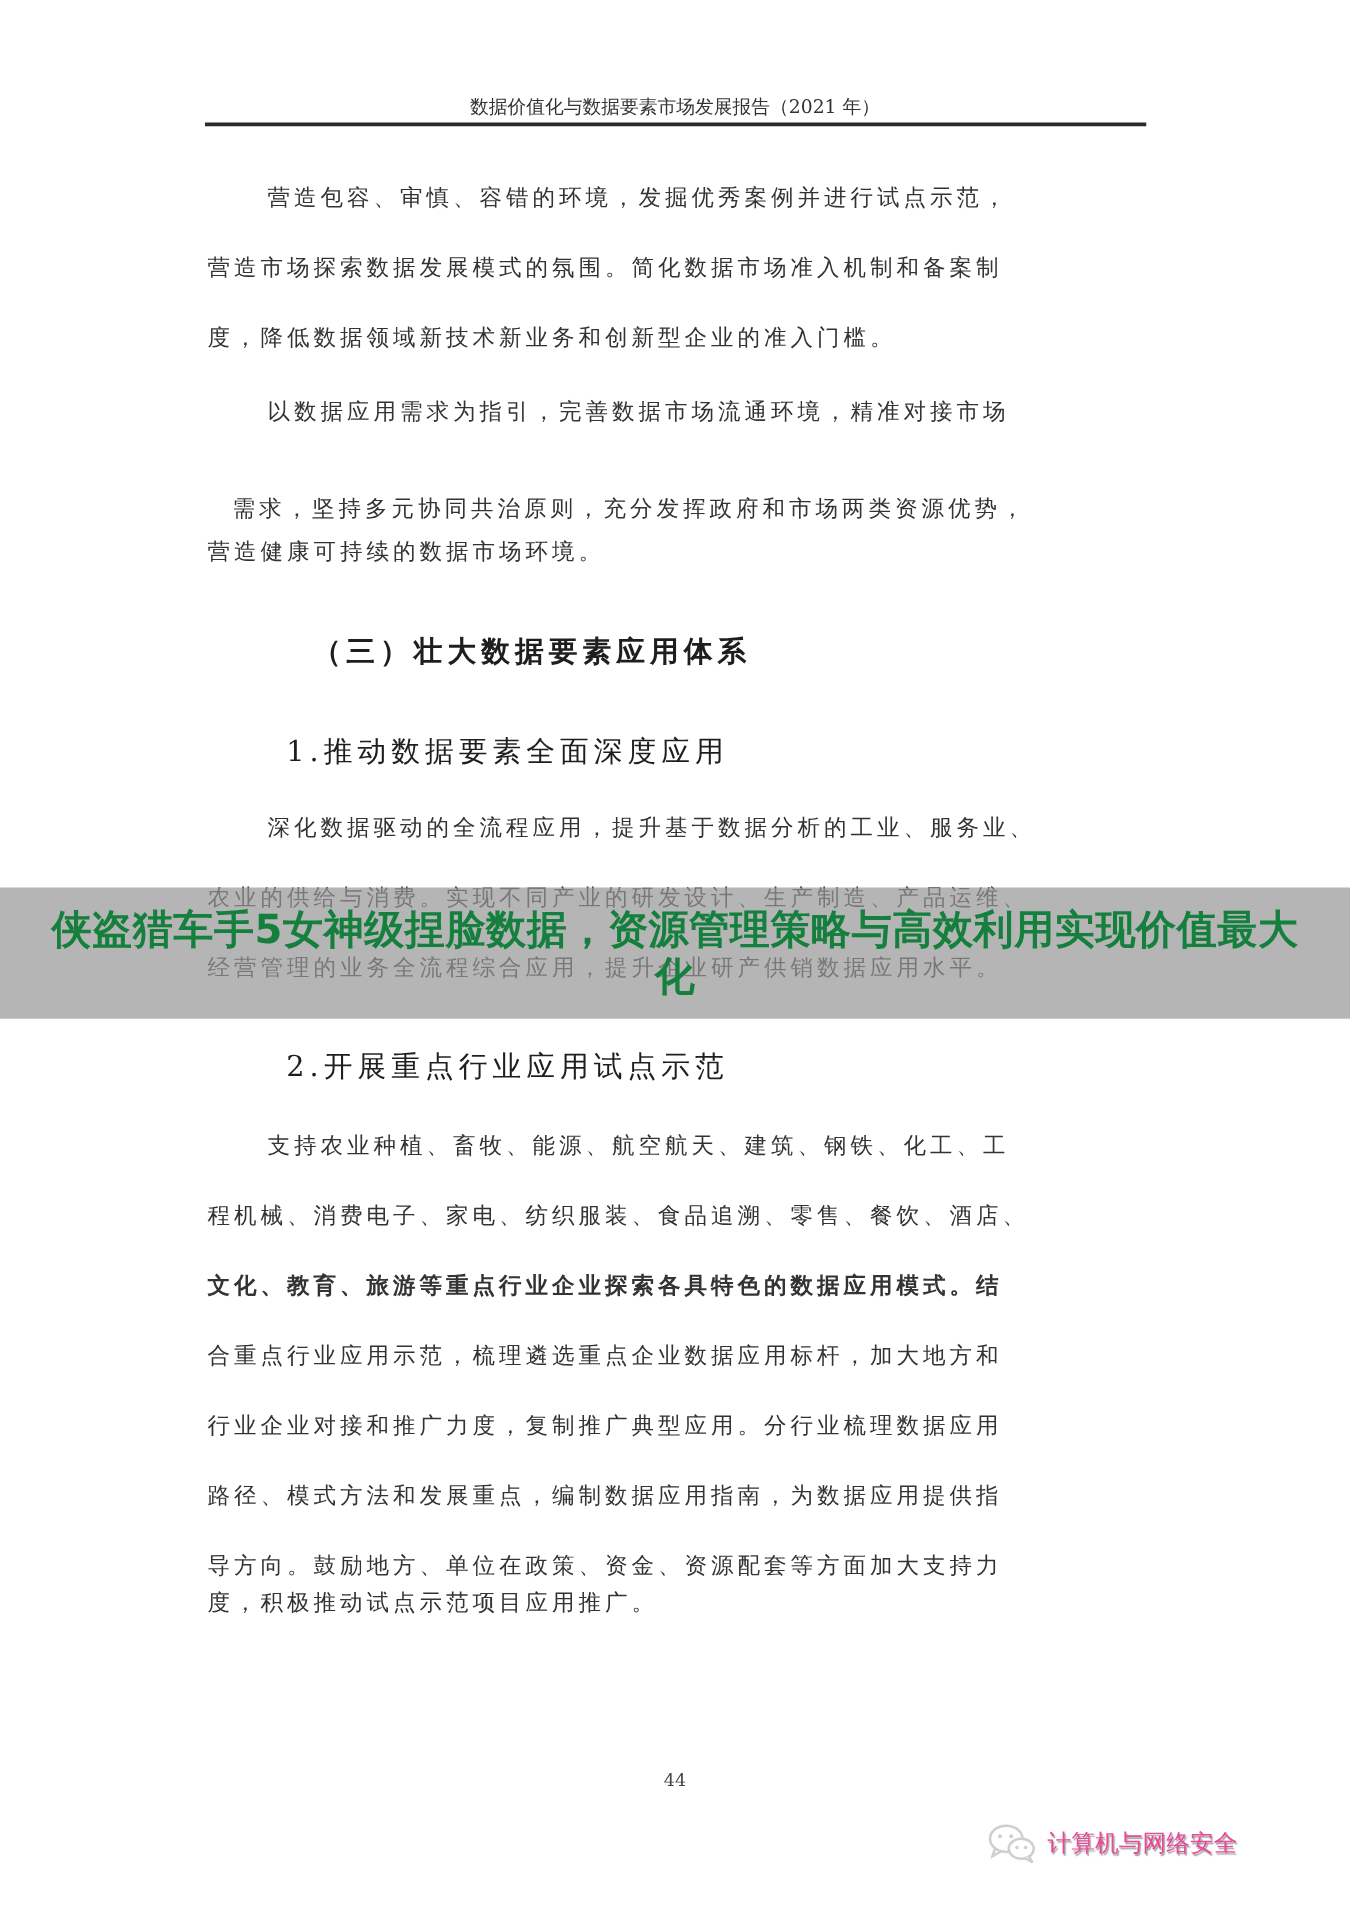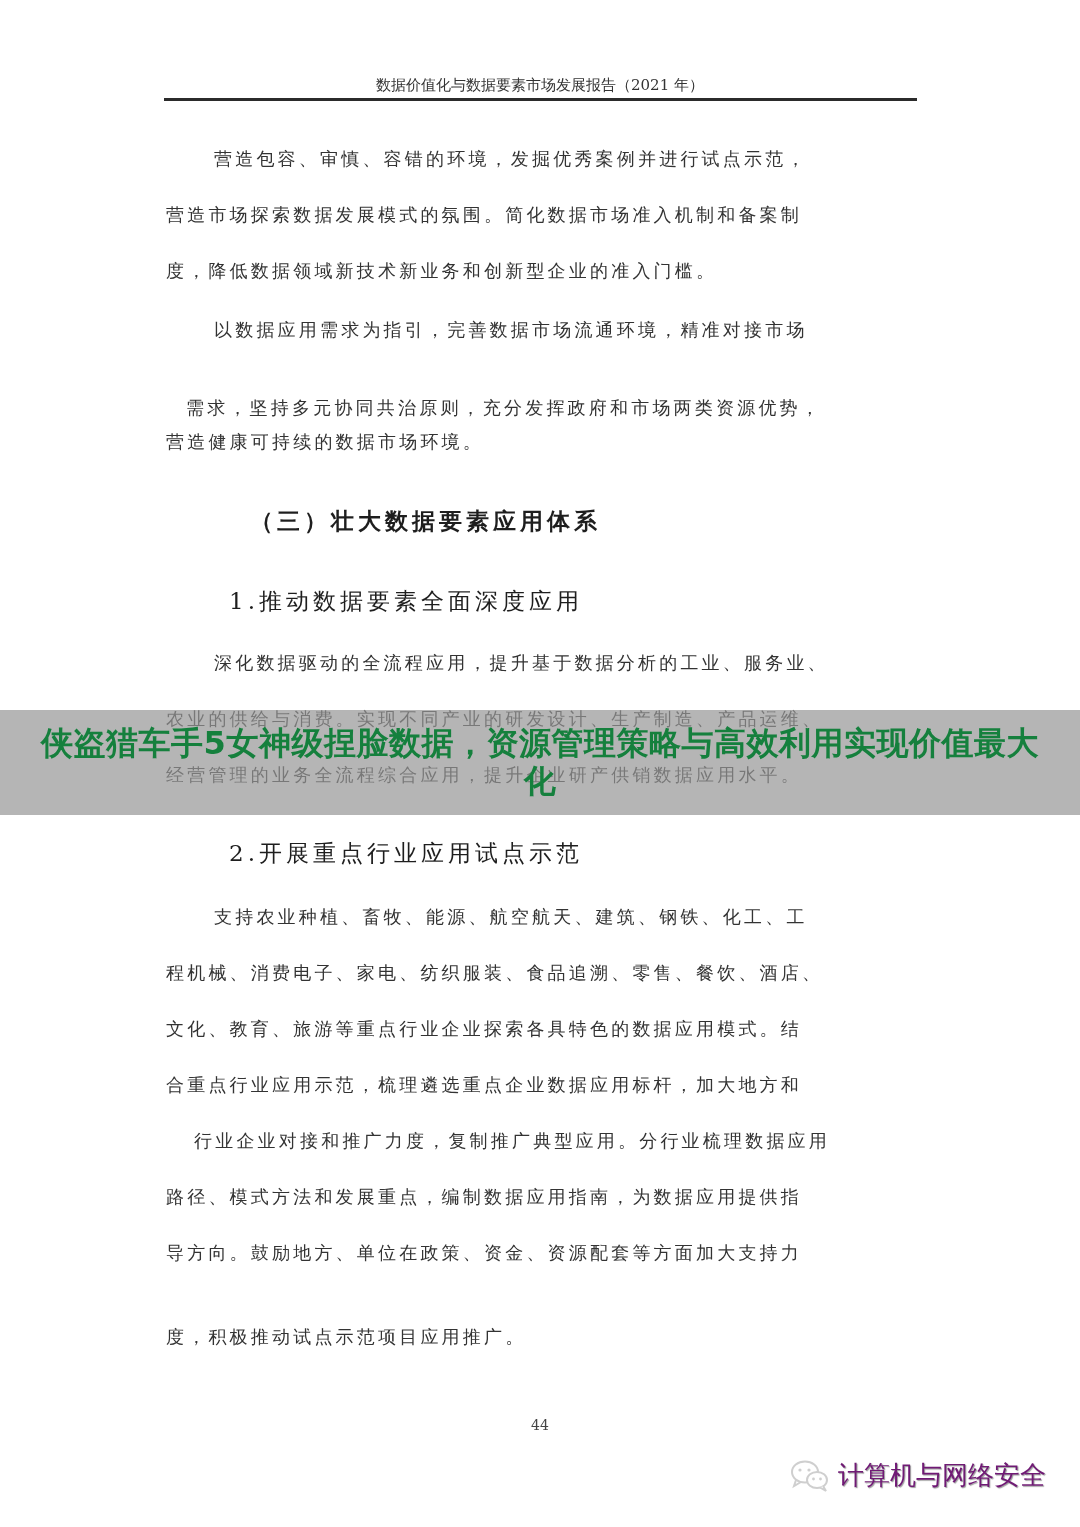--- a/index.html
+++ b/index.html
@@ -97,23 +97,23 @@
     color: #15803d;
     letter-spacing: 0.5px;
   }
   .watermark {
     position: absolute;
     left: 790px;
     top: 1458px;
     display: flex;
     align-items: center;
     gap: 8px;
-    color: #701a75;
+    color: #ec4899;
     font-family: "DejaVu Sans", "Liberation Sans", sans-serif;
-    font-size: 26px;
+    font-size: 19px;
     text-shadow: 1px 1px 1px #9a9a9a;
   }
   .watermark svg { display: block; }
 </style>
 </head>
 <body>
 
 <div class="page">
 
   <div class="running-header">数据价值化与数据要素市场发展报告（2021 年）</div>
@@ -130,26 +130,26 @@
   <div class="section-heading" style="top:506px;">（三）壮大数据要素应用体系</div>
 
   <div class="sub-heading" style="top:586px;">1.推动数据要素全面深度应用</div>
   <div class="line indent" style="top:648px;">深化数据驱动的全流程应用，提升基于数据分析的工业、服务业、</div>
   <div class="line" style="top:704px;">农业的供给与消费。实现不同产业的研发设计、生产制造、产品运维、</div>
   <div class="line" style="top:760px;">经营管理的业务全流程综合应用，提升企业研产供销数据应用水平。</div>
 
   <div class="sub-heading" style="top:838px;">2.开展重点行业应用试点示范</div>
   <div class="line indent" style="top:902px;">支持农业种植、畜牧、能源、航空航天、建筑、钢铁、化工、工</div>
   <div class="line" style="top:958px;">程机械、消费电子、家电、纺织服装、食品追溯、零售、餐饮、酒店、</div>
-  <div class="line" style="top:1014px;">文化、教育、旅游等重点行业企业探索各具特色的数据应用模式。结</div>
+  <div class="line" style="top:1014px;font-weight:bold;">文化、教育、旅游等重点行业企业探索各具特色的数据应用模式。结</div>
   <div class="line" style="top:1070px;">合重点行业应用示范，梳理遴选重点企业数据应用标杆，加大地方和</div>
-  <div class="line" style="top:1126px;margin-left:28px;">行业企业对接和推广力度，复制推广典型应用。分行业梳理数据应用</div>
+  <div class="line" style="top:1126px;">行业企业对接和推广力度，复制推广典型应用。分行业梳理数据应用</div>
   <div class="line" style="top:1182px;">路径、模式方法和发展重点，编制数据应用指南，为数据应用提供指</div>
   <div class="line" style="top:1238px;">导方向。鼓励地方、单位在政策、资金、资源配套等方面加大支持力</div>
-  <div class="line" style="top:1322px;">度，积极推动试点示范项目应用推广。</div>
+  <div class="line" style="top:1268px;">度，积极推动试点示范项目应用推广。</div>
 
   <div class="page-number">44</div>
 </div>
 
 <div class="banner"></div>
 <div class="banner-title">侠盗猎车手5女神级捏脸数据，资源管理策略与高效利用实现价值最大化</div>
 
 <div class="watermark">
   <span>
     <svg width="40" height="34" viewBox="0 0 40 34">

